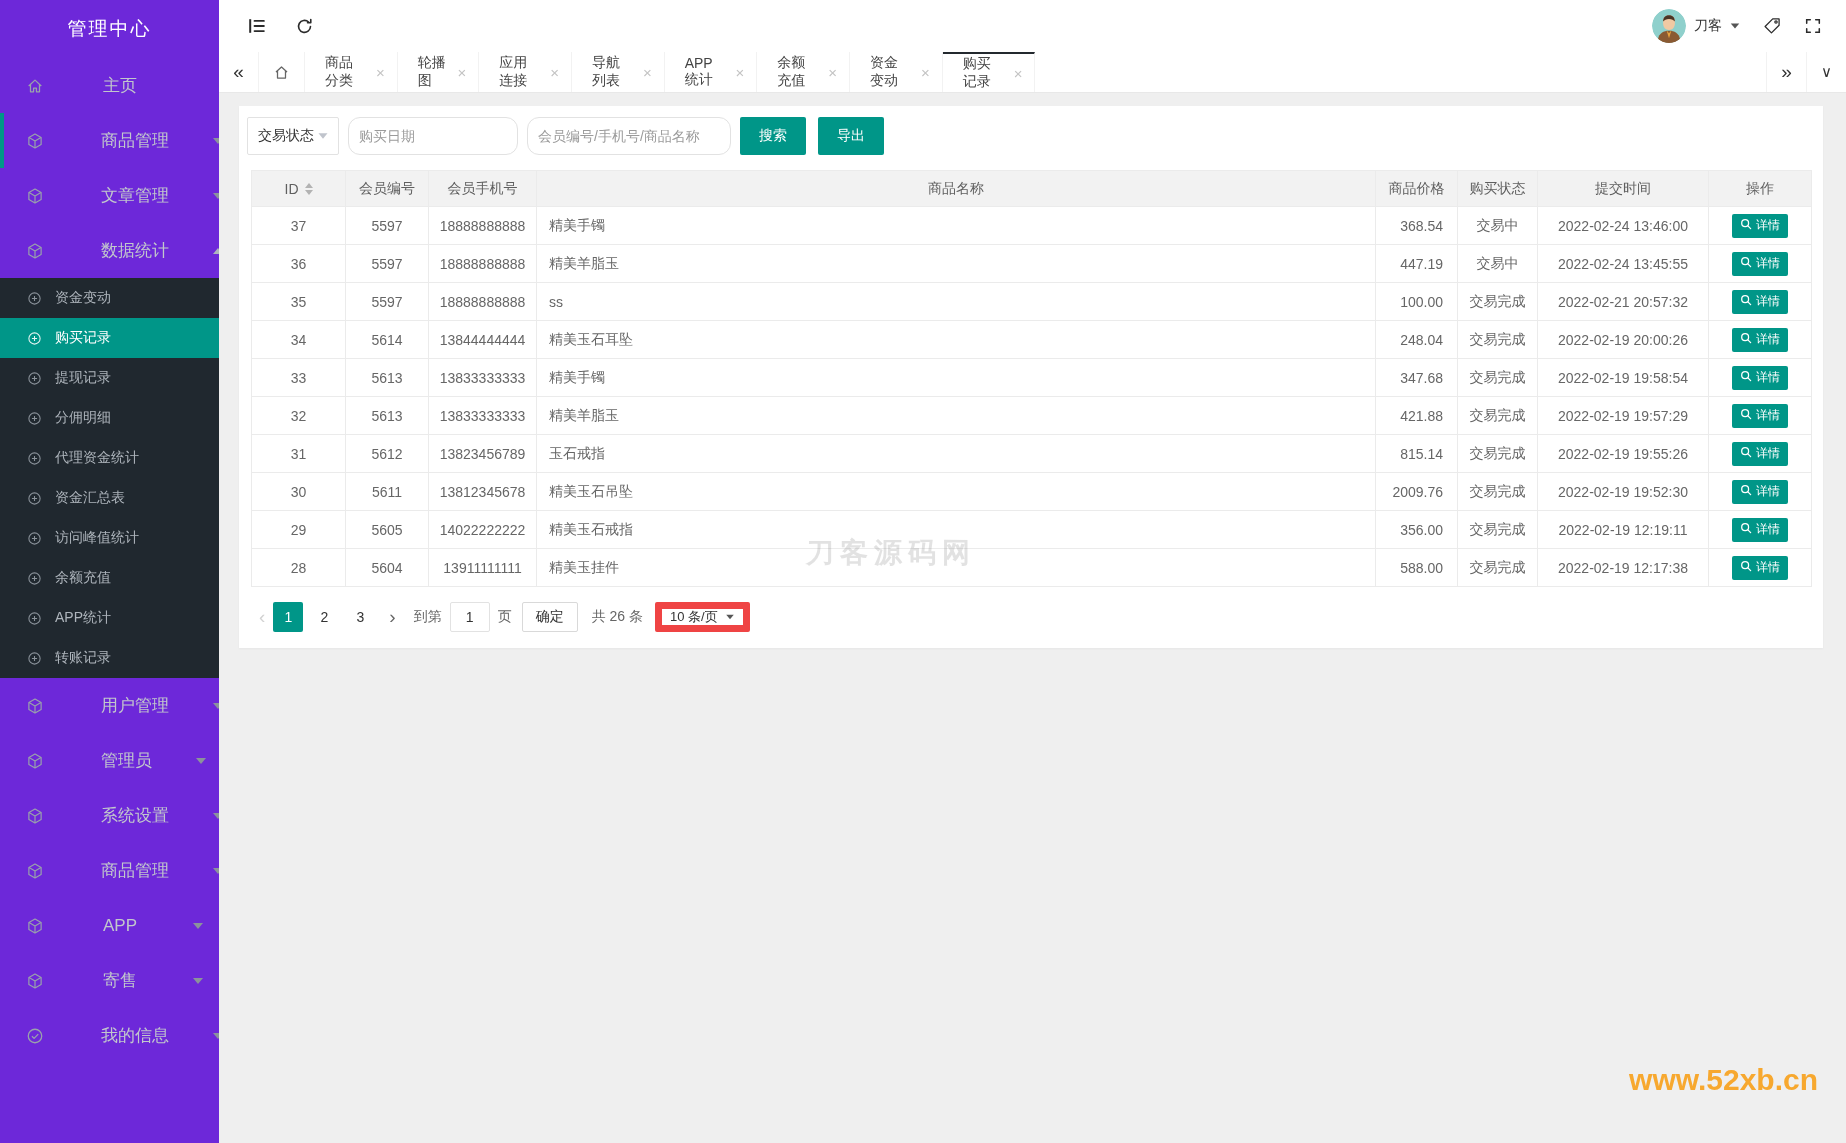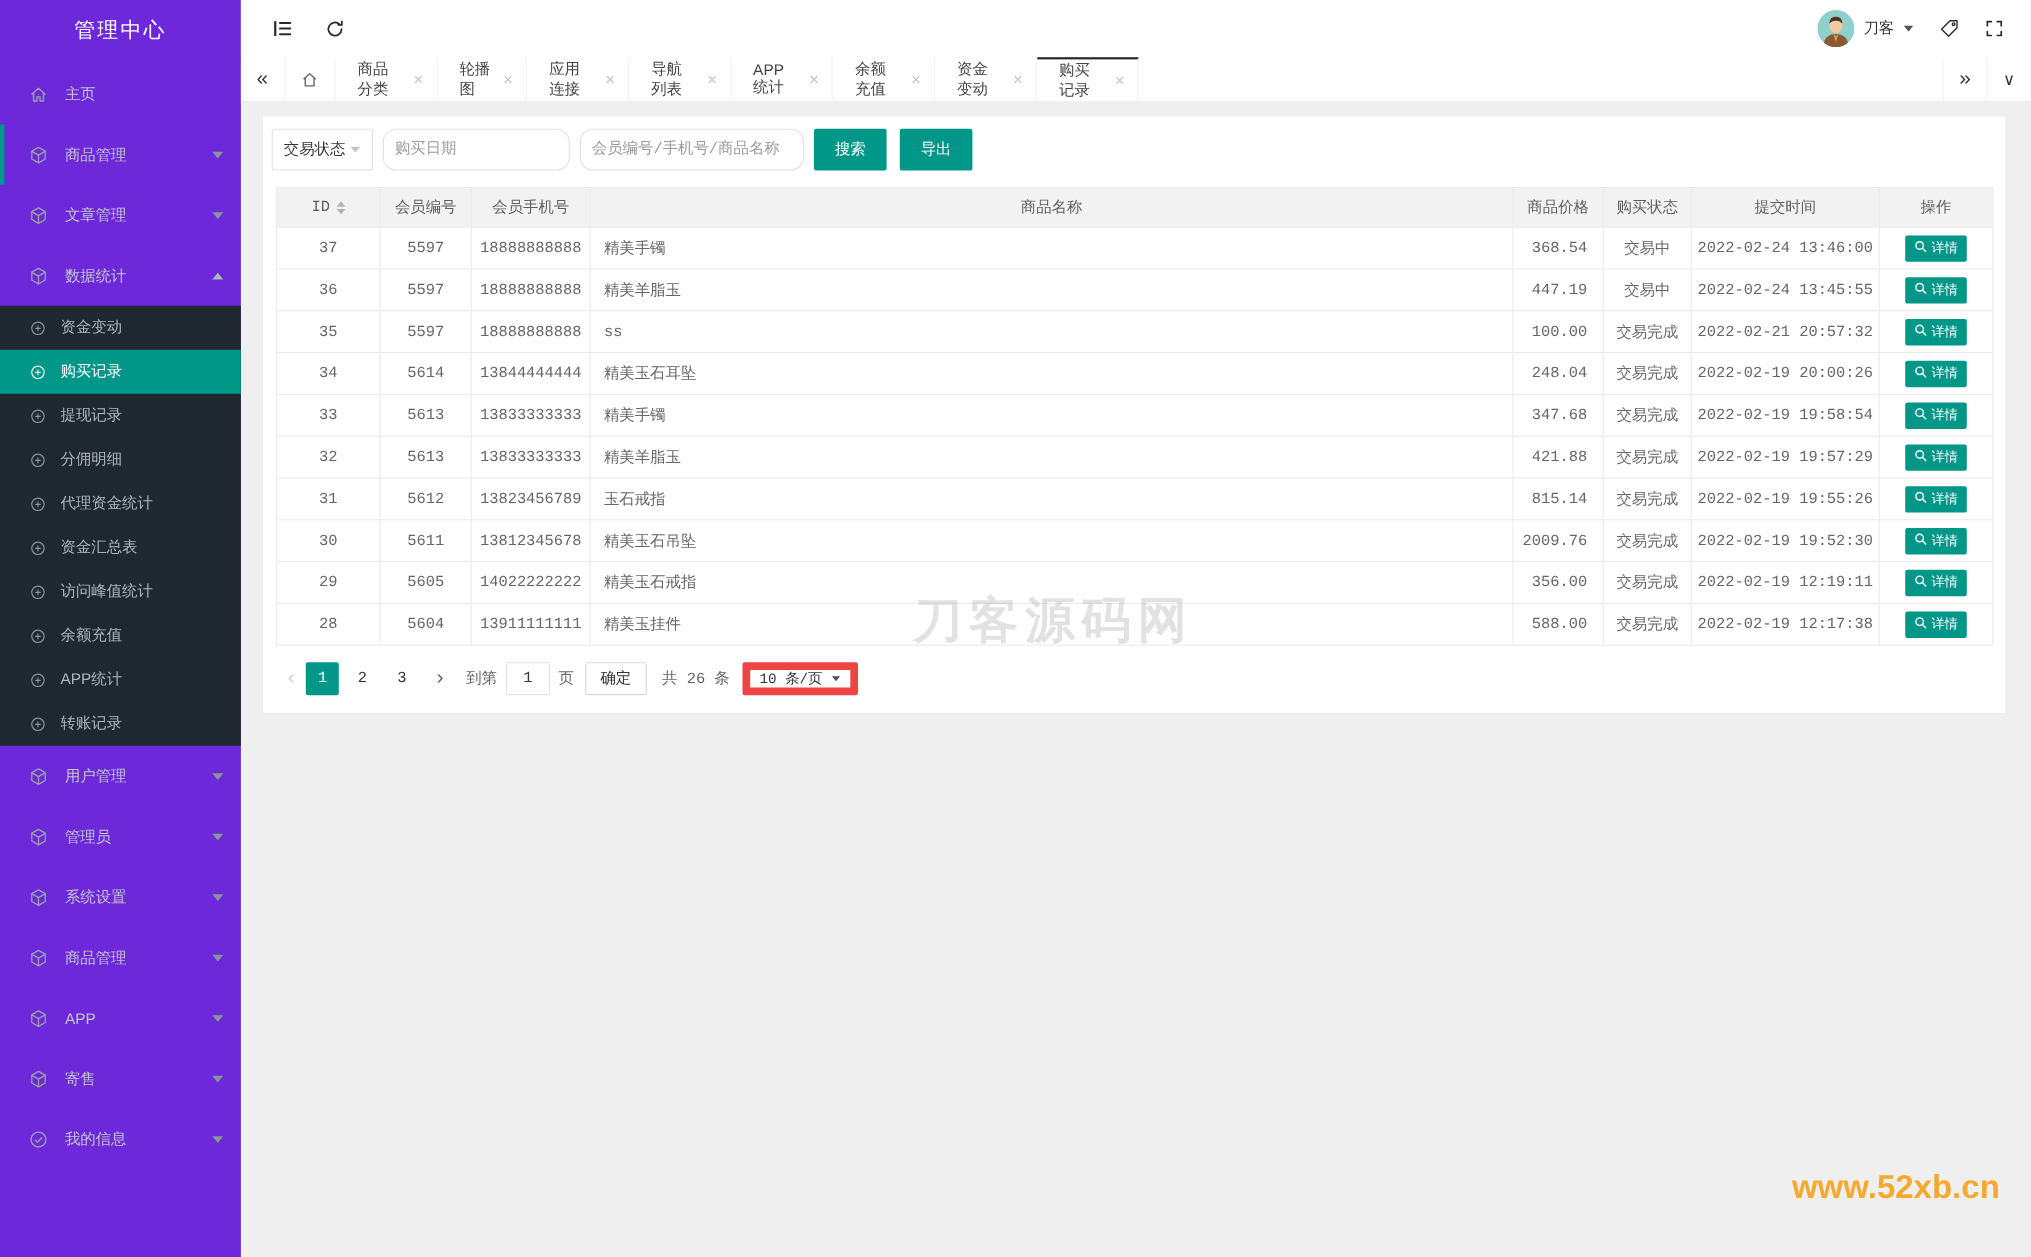--- a/index.html
+++ b/index.html
@@ -2,21 +2,21 @@
 <html><head>
 <meta charset="utf-8">
 <style>
   * { box-sizing: border-box; margin: 0; padding: 0; }
   html,body { width:1846px; height:1143px; overflow:hidden; }
   body { font-family:"Liberation Sans","DejaVu Sans",sans-serif; background:#efefef; position:relative; color:#333; }
 
   
   .sidebar { position:absolute; left:0; top:0; width:219px; height:1143px; background:#6d28d9; overflow:hidden; }
   .side-title { height:58px; line-height:58px; text-align:center; color:#ffffff; font-size:19px; letter-spacing:2px; }
-  .nav-item { position:relative; height:55px; display:flex; align-items:center; padding:0 16px 0 26px; font-size:14px; color:#c2c7cc; cursor:pointer; }
+  .nav-item { position:relative; height:55px; display:flex; align-items:center; padding:0 16px 0 26px; font-size:17px; color:#c2c7cc; cursor:pointer;gap:44px; }
   .nav-item .nav-icon { width:20px; margin-right:13px; display:flex; align-items:center; color:#9aa3ab; }
   .nav-item .nav-label { flex:0 0 auto; }
   .nav-item .tri { margin-left:auto; }
   .nav-item.accent::before { content:""; position:absolute; left:0; top:0; width:4px; height:100%; background:#009688; }
   .submenu { background:#20282f; }
   .sub-item { height:40px; display:flex; align-items:center; padding-left:27px; font-size:14px; color:#aeb5bc; cursor:pointer; }
   .sub-item .sub-icon { margin-right:13px; display:flex; color:#8b939b; }
   .sub-item.active { background:#009688; color:#fff; }
   .sub-item.active .sub-icon { color:#e6f4f2; }
   .tri { width:0; height:0; border-left:5px solid transparent; border-right:5px solid transparent; }
@@ -37,21 +37,21 @@
   .tb-btn { width:40px; display:flex; align-items:center; justify-content:center; color:#333; font-size:19px; cursor:pointer; border-right:1px solid #f2f2f2; }
   .tb-btn.rt { border-right:none; border-left:1px solid #f2f2f2; }
   .tab-home { width:46px; display:flex; align-items:center; justify-content:center; border-right:1px solid #f2f2f2; cursor:pointer; color:#555; }
   .tabs { display:flex; align-items:stretch; flex:1; }
   .tab { display:flex; align-items:center; padding:0 12px 0 20px; font-size:14px; color:#444; border-right:1px solid #f2f2f2; cursor:pointer; position:relative; }
   .tab.active { border-top:2px solid #23292e; background:#fff; }
   .tab-close { margin-left:10px; color:#c3c3c3; font-size:15px; line-height:1; cursor:pointer; }
   .tab-spacer { flex:1; }
 
   
-  .card { position:absolute; left:239px; top:106px; width:1584px; height:542px; background:#fff; box-shadow:0 1px 2px rgba(0,0,0,.04);font-family:Liberation Mono, monospace; }
+  .card { position:absolute; left:239px; top:106px; width:1584px; height:542px; background:#fff; box-shadow:0 1px 2px rgba(0,0,0,.04); }
   .filters { display:flex; align-items:center; gap:9px; padding:11px 0 0 8px; }
   .selbox { width:92px; height:38px; border:1px solid #e2e2e2; border-radius:2px; display:flex; align-items:center; justify-content:space-between; padding:0 10px; font-size:14px; color:#333; cursor:pointer; background:#fff; }
   .selbox .tri.down { border-top-color:#c0c4cc; transform:scale(.9); }
   .inp { height:38px; border:1px solid #e2e2e2; border-radius:12px; padding:4px 10px; font-size:14px; color:#333; font-family:inherit; }
   .inp::placeholder { color:#9b9b9b; }
   .inp-date { width:170px; }
   .inp-kw { width:204px; }
   .btn-green { height:38px; padding:0 19px; background:#009688; color:#fff; border:none; border-radius:2px; font-size:14px; cursor:pointer; font-family:inherit; }
   .btn-green + .btn-green { margin-left:3px; }
 
@@ -78,21 +78,21 @@
   .pg-arrow.disabled { color:#d2d2d2; cursor:default; }
   .jump-label { margin:0 8px 0 10px; color:#666; }
   .inp-jump { width:40px; height:30px; border:1px solid #e2e2e2; border-radius:2px; text-align:center; font-size:14px; color:#333; font-family:inherit; }
   .page-word { margin:0 10px 0 8px; }
   .btn-confirm { height:30px; padding:0 13px; background:#fff; border:1px solid #d9d9d9; border-radius:2px; font-size:14px; color:#333; cursor:pointer; font-family:inherit; }
   .total { margin-left:14px; }
   .persel { margin-left:12px; height:30px; border:7px solid #ef4444; border-radius:2px; display:flex; align-items:center; gap:7px; padding:0 8px; font-size:13px; color:#333; cursor:pointer; background:#fff; }
   .persel .tri.down { border-top-color:#555; transform:scale(.75); }
 
   
-  .wm-center { position:absolute; left:591px; top:428px; font-size:45px; font-weight:bold; letter-spacing:6px; color:rgba(150,150,150,.28); pointer-events:none; }
+  .wm-center { position:absolute; left:567px; top:428px; font-size:28px; font-weight:bold; letter-spacing:6px; color:rgba(150,150,150,.28); pointer-events:none; }
   .wm-corner { position:absolute; right:28px; bottom:46px; font-size:30px; font-weight:bold; color:#f7a82f; }
 </style>
 </head>
 <body>
 
 <div class="sidebar">
   <div class="side-title">管理中心</div>
   <div id="side-menu">
       <div class="nav-item">
         <span class="nav-icon">

